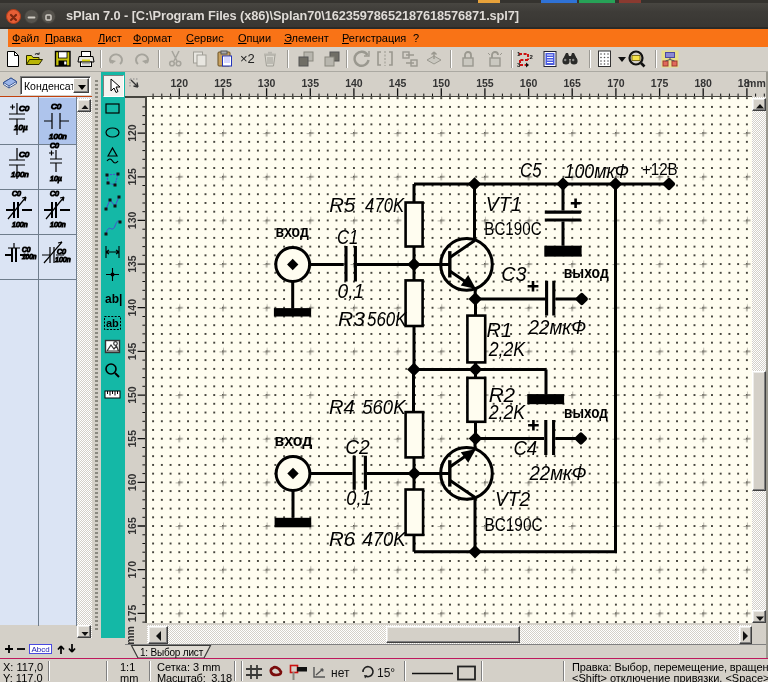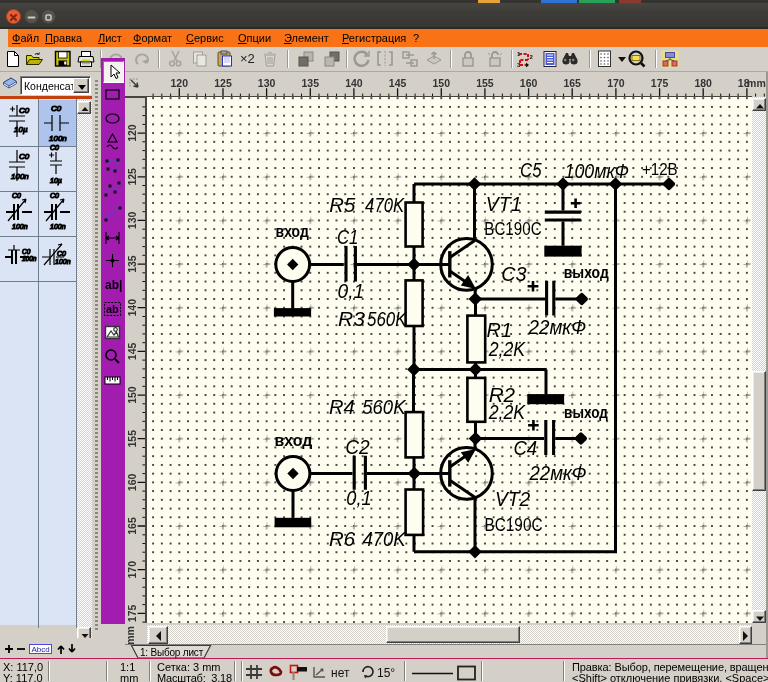--- a/index.html
+++ b/index.html
@@ -16,28 +16,28 @@
 #menubar span{position:absolute;top:3px;font-size:11px;color:#000;white-space:nowrap}
 #menubar u{text-decoration:underline}
 #toolbar{left:0;top:47px;width:768px;height:25px;background:#d4d0c8;border-bottom:1px solid #aba9a2}
 .tsep{position:absolute;top:3px;width:2px;height:18px;border-left:1px solid #9c9a94;border-right:1px solid #fff}
 .ticon{position:absolute;top:3px;width:18px;height:18px}
 #combrow{left:0;top:72px;width:101px;height:24px;background:#d4d0c8}
 #combo{position:absolute;left:20px;top:4px;width:71px;height:19px;background:#fff;border-top:1px solid #808080;border-left:1px solid #808080;border-bottom:1px solid #fff;border-right:1px solid #fff;box-shadow:inset 1px 1px 0 #404040}
 #combo .ct{position:absolute;left:3px;top:2.5px;font-size:10.5px;white-space:nowrap;overflow:hidden;width:50px}
 #combo .cb{position:absolute;right:1px;top:1px;width:16px;height:15px;background:#d4d0c8;border-top:1px solid #fff;border-left:1px solid #fff;border-right:1px solid #404040;border-bottom:1px solid #404040;box-shadow:inset -1px -1px 0 #808080}
 #combo .cb:after{content:"";position:absolute;left:4px;top:6px;border:4px solid transparent;border-top:5px solid #000}
-#palette{left:0;top:96px;width:92px;height:529px;background:#dbe4f4;border-top:3px solid #c2410c}
+#palette{left:0;top:96px;width:92px;height:529px;background:#dbe4f4;border-top:1px solid #c2410c}
 .pline{position:absolute;background:#6f7d8c}
 .pcell-sel{position:absolute;background:#aec4ec}
 #palscroll{position:absolute;left:77px;top:1px;width:15px;height:540px;background:#d4d0c8}
 .sbtn{position:absolute;background:#d4d0c8;border-top:1px solid #fff;border-left:1px solid #fff;border-right:1px solid #404040;border-bottom:1px solid #404040;box-shadow:inset -1px -1px 0 #808080,inset 1px 1px 0 #ecebe7}
 #grip{left:92px;top:72px;width:9px;height:566px;background:#d4d0c8}
 #grip:after{content:"";position:absolute;left:3px;top:6px;width:3px;height:554px;background:repeating-linear-gradient(#d4d0c8 0 2px,#8a887f 2px 4px)}
-#tools{left:101px;top:58px;width:24px;height:566px;background:#a21caf}
+#tools{left:101px;top:72px;width:24px;height:566px;background:#14b8a6}
 .tbtn{position:absolute;left:2px;width:21px;height:22px}
 .tbtn.sel{background:#f3f2ef;border:1px solid;border-color:#808080 #fff #fff #808080}
 #cornerbox{left:125px;top:72px;width:22px;height:25px;background:#d4d0c8}
 #vscroll{left:752px;top:97px;width:14px;height:526px}
 #hscroll{left:147px;top:625px;width:605px;height:19px}
 .dither{background-image:repeating-conic-gradient(#fff 0 25%,#d4d0c8 0 50%);background-size:2px 2px}
 #tabband{left:125px;top:644px;width:643px;height:14px;background:#d4d0c8;border-top:1px solid #808080}
 #botleft{left:0;top:638px;width:125px;height:20px;background:#d4d0c8}
 #statusbar{left:0;top:658px;width:768px;height:24px;background:#d4d0c8;border-top:1px solid #be185d;font-size:11px}
 .sgroove{position:absolute;top:2px;height:20px;width:2px;border-left:1px solid #808080;border-right:1px solid #fff}
@@ -53,20 +53,21 @@
  <div class="abs" id="tbtm"></div>
  <div class="wbtn" id="btnclose"><svg width="13" height="13">
         <path d="M4,4 L9,9 M9,4 L4,9" stroke="#7c2810" stroke-width="2.2" stroke-linecap="round"></path>
       </svg></div>
  <div class="wbtn" id="btnmin"><svg width="13" height="13">
         <path d="M3.5,6.5 H9.5" stroke="#cfcbc3" stroke-width="1.8" stroke-linecap="round"></path>
       </svg></div>
  <div class="wbtn" id="btnmax"><svg width="13" height="13">
         <rect x="4" y="4" width="5" height="5" rx="1" fill="none" stroke="#cfcbc3" stroke-width="1.5"></rect>
       </svg></div>
+ <span class="abs" id="title">sPlan 7.0 - [C:\Program Files (x86)\Splan70\16235978652187618576871.spl7]</span>
 </div>
 <div class="abs" id="menubar">
  <span style="left:4px"><u>Ф</u>айл</span>
  <span style="left:37px"><u>П</u>равка</span>
  <span style="left:90px"><u>Л</u>ист</span>
  <span style="left:125px"><u>Ф</u>ормат</span>
  <span style="left:178px"><u>С</u>ервис</span>
  <span style="left:230px"><u>О</u>пции</span>
  <span style="left:276px"><u>Э</u>лемент</span>
  <span style="left:334px"><u>Р</u>егистрация</span>

